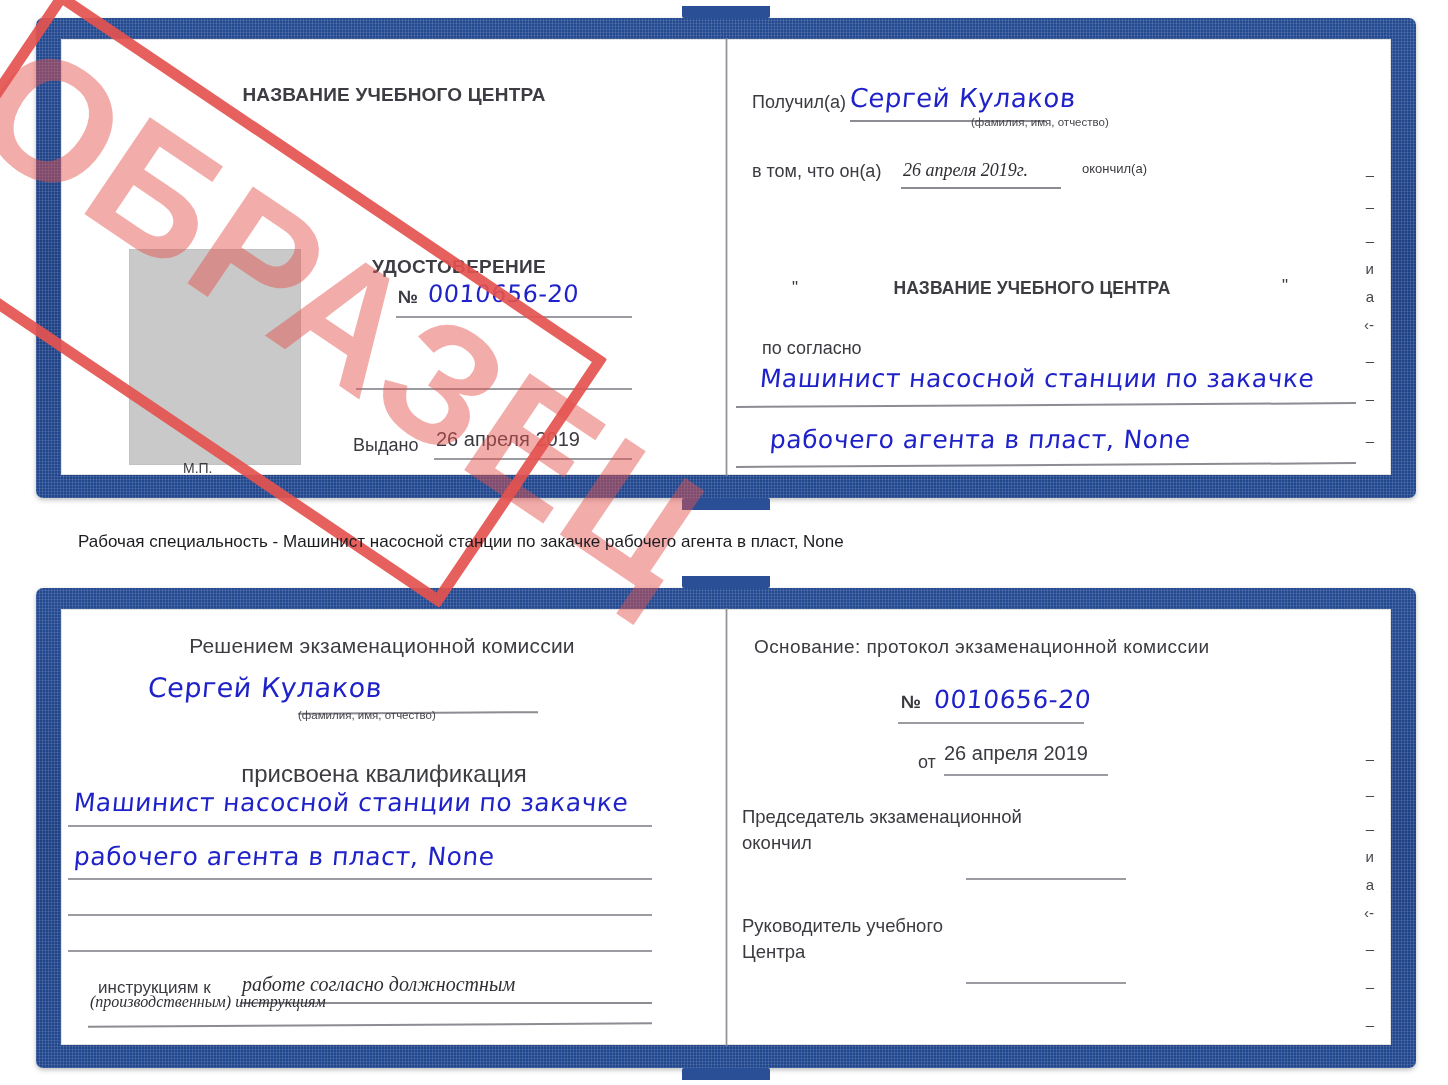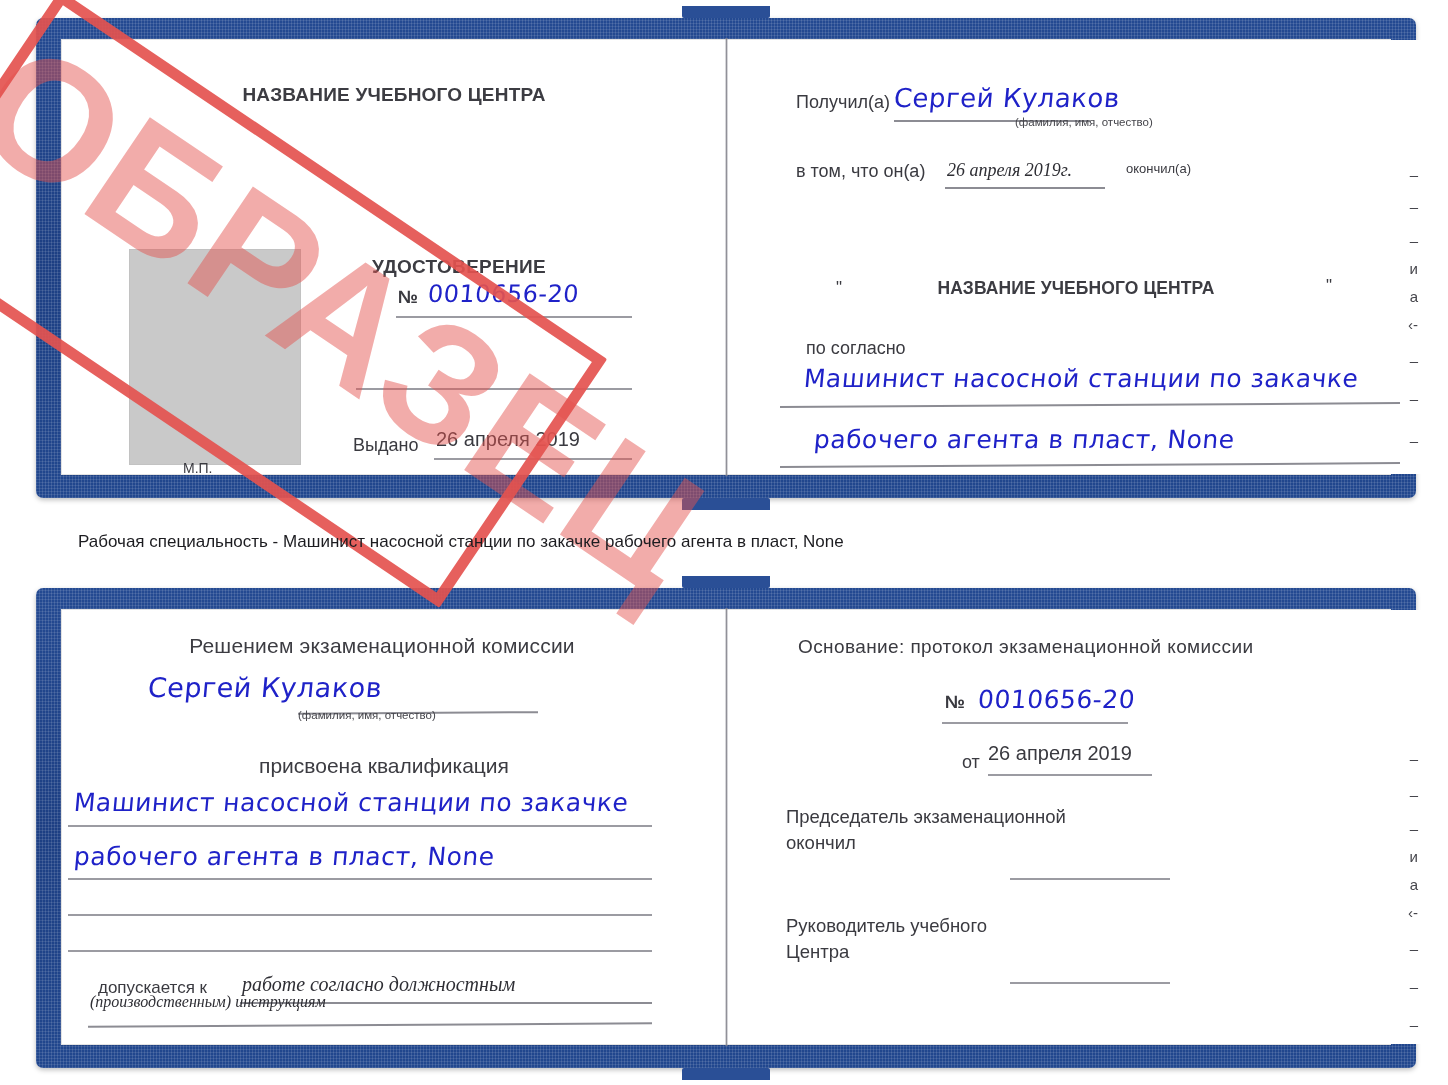--- a/index.html
+++ b/index.html
@@ -34,21 +34,21 @@
     background:#fff;
     box-shadow:0 0 0 1px #e3e3e3, 0 1px 2px rgba(0,0,0,.18);
   }
   .page{
     position:absolute;
     top:0;bottom:0;
     background:#fff;
     overflow:hidden;
   }
   .page.left{ left:0; width:50%; }
-  .page.right{ left:50%; right:0; width:50%;margin-left:44px; }
+  .page.right{ left:50%; right:0; width:50%; }
 
   
   .spine{
     position:absolute;
     left:50%; top:-2px; bottom:-2px;
     width:3px;
     margin-left:-1px;
     background:linear-gradient(90deg,rgba(160,160,165,0) 0%,#9a9aa2 35%,#7d7d86 50%,#9a9aa2 65%,rgba(160,160,165,0) 100%);
     opacity:.85;
     z-index:4;
@@ -250,32 +250,32 @@
   <div class="pages">
 
     <div class="page left">
 
       <div class="center-head" style="top:24px;left:0;right:24px;font-size:21px;letter-spacing:.2px;">Решением экзаменационной комиссии</div>
 
       <div class="hand" style="left:86px;top:62px;font-size:27px;">Сергей Кулаков</div>
       <div class="rule thin" style="left:236px;top:102px;width:240px;transform:rotate(-0.4deg);"></div>
       <div class="tiny" style="left:236px;top:99px;">(фамилия, имя, отчество)</div>
 
-      <div class="center-head" style="top:144px;left:0;right:20px;font-size:21px;text-align:center;">присвоена квалификация</div>
+      <div class="center-head" style="top:150px;left:0;right:20px;font-size:24px;text-align:center;">присвоена квалификация</div>
 
       <div class="hand" style="left:12px;top:178px;font-size:25px;">Машинист насосной станции по закачке</div>
       <div class="rule" style="left:6px;top:215px;width:584px;"></div>
 
       <div class="hand" style="left:12px;top:232px;font-size:25px;">рабочего агента в пласт, None</div>
       <div class="rule" style="left:6px;top:268px;width:584px;"></div>
 
       <div class="rule" style="left:6px;top:304px;width:584px;"></div>
       <div class="rule" style="left:6px;top:340px;width:584px;"></div>
 
-      <div class="lbl" style="left:36px;top:368px;font-size:17px;">допускается к</div>
+      <div class="lbl" style="left:36px;top:368px;font-size:17px;">инструкциям к</div>
       <div class="ital" style="left:180px;top:363px;font-size:20px;text-align:center;">работе согласно должностным</div>
       <div class="rule thin" style="left:178px;top:392px;width:412px;"></div>
 
       <div class="ital" style="left:28px;top:383px;font-size:16px;">(производственным) инструкциям</div>
       <div class="rule thin" style="left:26px;top:414px;width:564px;transform:rotate(-0.35deg);"></div>
 
     </div>
 
     <div class="page right">
 

